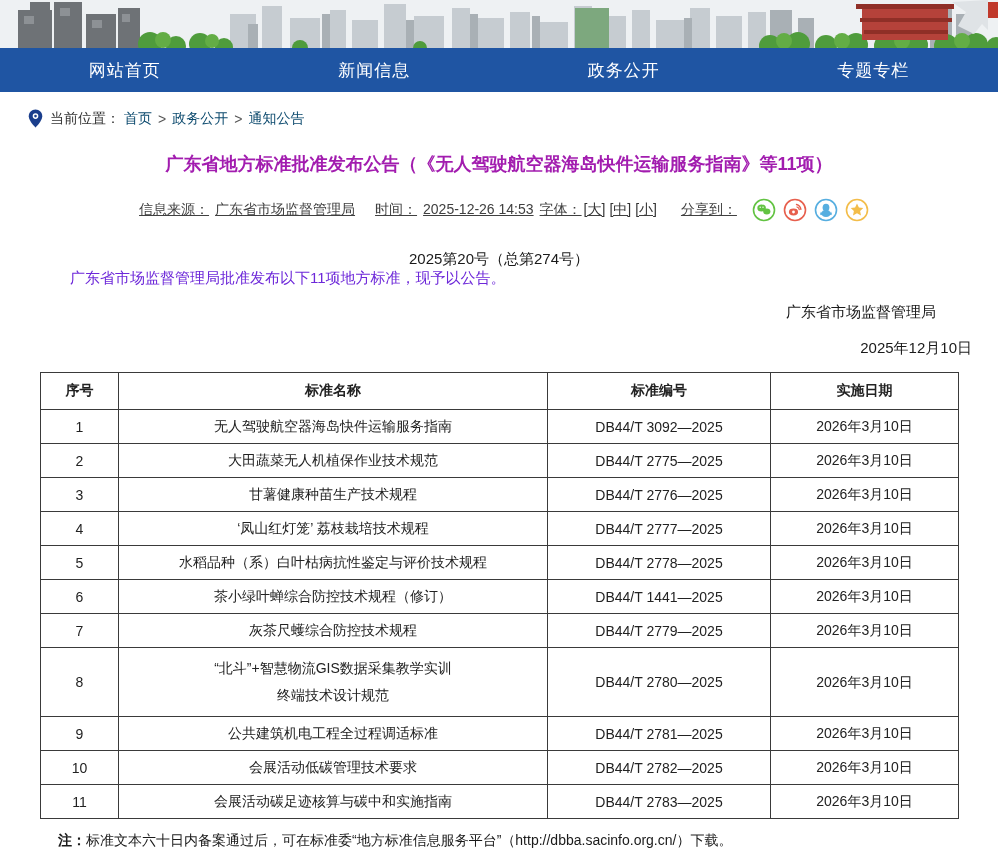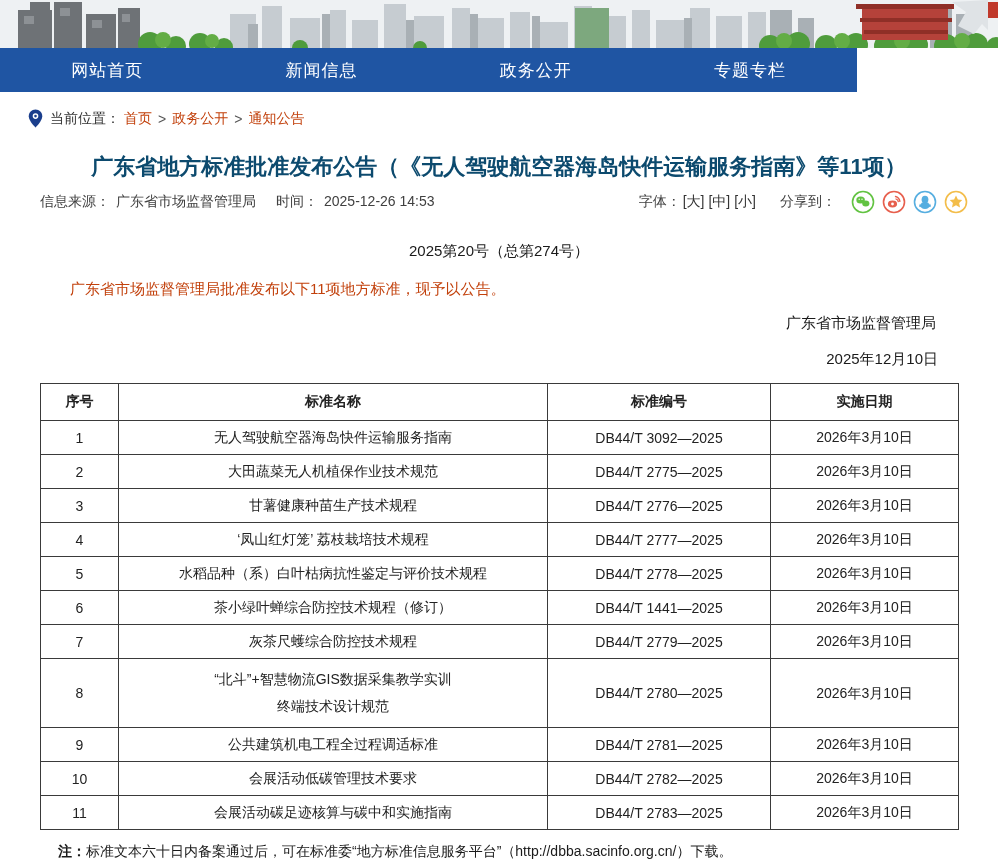--- a/index.html
+++ b/index.html
@@ -4,46 +4,46 @@
 <style>
   * { margin:0; padding:0; box-sizing:border-box; }
   html,body { width:998px; background:#fff; font-family:"Liberation Sans","DejaVu Sans",sans-serif; color:#222; }
   body { height:862px; overflow:hidden; }
 
   
   .banner { width:998px; height:48px; overflow:hidden; position:relative; }
   .banner svg { display:block; }
 
   
-  .nav { width:857px; height:44px; background:#1f55a3; display:flex; }
+  .nav { width:998px; height:44px; background:#1f55a3; display:flex; }
   .nav-item { flex:1; display:flex; align-items:center; justify-content:center;
               color:#fff; font-size:17px; letter-spacing:1px; cursor:pointer; }
 
   
   .breadcrumb { display:flex; align-items:center; padding:17px 0 0 28px; font-size:14px; color:#333; }
   .breadcrumb .pin { margin-right:7px; display:flex; }
-  .breadcrumb a { color:#c2410c; text-decoration:none; cursor:pointer; }
+  .breadcrumb a { color:#0c4a6e; text-decoration:none; cursor:pointer; }
   .breadcrumb .sep { margin:0 6px; color:#555; }
   .breadcrumb .loc-label { margin-right:4px; }
 
   
-  .title { margin-top:24px; text-align:center; font-size:22px; font-weight:bold; color:#0c4a6e; }
-  .meta { margin-top:8px; display:flex; justify-content:space-between; align-items:center;
-          padding:0 30px 0 40px; font-size:14px; color:#404040; }
+  .title { margin-top:24px; text-align:center; font-size:18px; font-weight:bold; color:#a21caf; }
+  .meta { margin-top:22px; display:flex; justify-content:center; align-items:center;
+          padding:0 30px 0 40px; font-size:14px; color:#404040;text-decoration:underline; }
   .meta-left span { margin-right:6px; }
   .meta-left .gap { margin-left:14px; }
   .meta-right { display:flex; align-items:center; }
   .meta-right .fs-btn { cursor:pointer; margin:0 2px; color:#333; }
   .meta-right .share-label { margin:0 8px 0 22px; }
   .share-ico { width:24px; height:24px; margin-left:7px; cursor:pointer; display:inline-flex; }
 
   .doc-number { margin-top:28px; text-align:center; font-size:15px; color:#1a1a1a; }
-  .body-par { margin-top:19px; padding:0 40px; text-indent:2em; font-size:15px; color:#c2410c; }
+  .body-par { padding:0 40px; text-indent:2em; font-size:15px; color:#6d28d9; }
   .issuer-line { margin-top:15px; padding-right:62px; text-align:right; font-size:15px; color:#1a1a1a; }
-  .date-line  { margin-top:17px; padding-right:60px; text-align:right; font-size:15px; color:#1a1a1a; }
+  .date-line  { margin-top:17px; padding-right:26px; text-align:right; font-size:15px; color:#1a1a1a; }
 
   
   table { border-collapse:collapse; table-layout:fixed; width:918px; margin:14px 0 8px 40px; }
   col.c-no{width:78px;} col.c-name{width:429px;} col.c-code{width:223px;} col.c-date{width:188px;}
   th,td { border:1px solid #3a3a3a; text-align:center; vertical-align:middle;
           font-size:14px; color:#222; padding:0 4px; }
   th { height:37px; font-weight:bold; }
   td { height:34px; }
   tr.row-tall td { height:69px; white-space:pre-line; line-height:27px; }
   tr.hl td { position:relative; }

